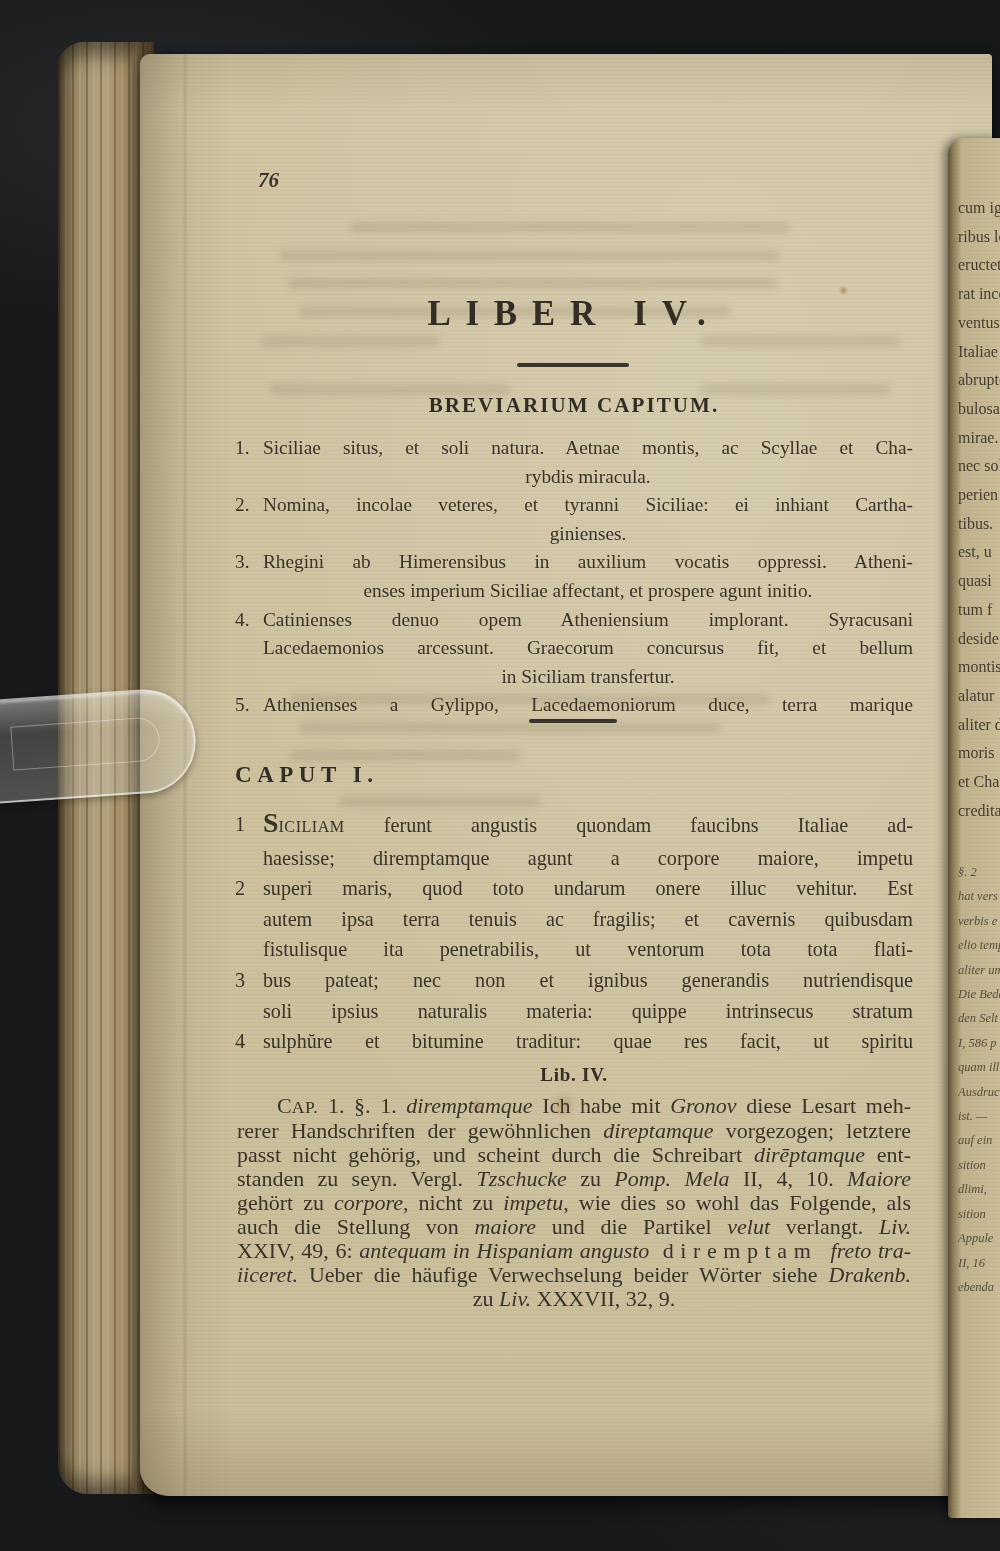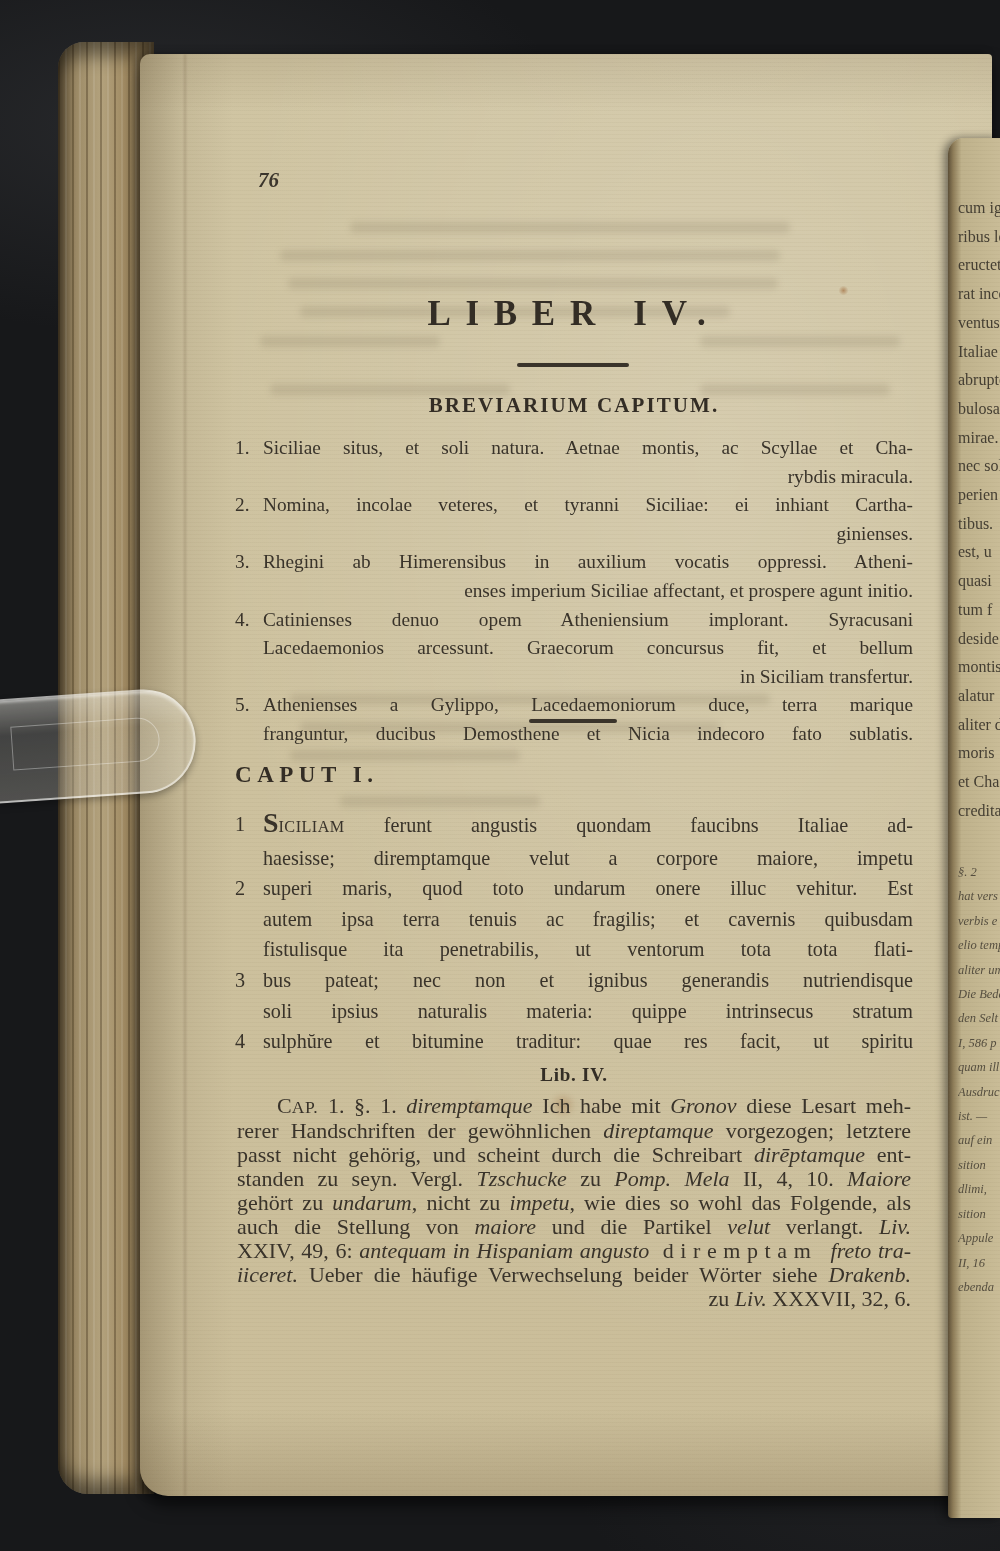--- a/index.html
+++ b/index.html
@@ -60,21 +60,21 @@
   .h-brev{position:absolute;left:95px;top:339px;width:678px;text-align:center;
     font-size:21px;font-weight:600;letter-spacing:0.10em;color:#332d25;}
   .h-caput{position:absolute;left:95px;top:708px;width:678px;text-align:left;
     font-size:23px;font-weight:600;letter-spacing:0.24em;color:#332d25;}
   .h-lib{position:absolute;left:95px;top:1010px;width:678px;text-align:center;
     font-size:19px;font-weight:600;letter-spacing:0.04em;color:#332d25;}
 
   .list{position:absolute;left:95px;top:380px;width:678px;font-size:19.3px;line-height:28.6px;}
   .bodytext{position:absolute;left:95px;top:755px;width:678px;font-size:20.2px;line-height:30.6px;}
   .footnote{position:absolute;left:97px;top:1040px;width:674px;font-size:22px;line-height:24px;}
-  .line,.fline{position:relative;text-align:right;}
+  .line,.fline{position:relative;text-align:center;}
   .line{padding-left:28px;}
   .just{text-align:justify;text-align-last:justify;}
   .num{position:absolute;left:0;top:0;}
   .fn-indent{text-indent:40px;}
   .v-i{font-style:italic;}
   .v-sc{text-transform:uppercase;font-size:0.80em;letter-spacing:0.03em;font-family:Liberation Serif, serif;}
   .v-cap{font-size:1.38em;line-height:1;font-weight:600;}
   .v-g{letter-spacing:0.30em;}
 
   
@@ -140,49 +140,48 @@
       <div class="line just"><span class="num">1.</span><span>Siciliae situs, et soli natura.  Aetnae montis, ac Scyllae et Cha-</span></div>
       <div class="line"><span class="num"></span><span>rybdis miracula.</span></div>
       <div class="line just"><span class="num">2.</span><span>Nomina, incolae veteres, et tyranni Siciliae: ei inhiant Cartha-</span></div>
       <div class="line"><span class="num"></span><span>ginienses.</span></div>
       <div class="line just"><span class="num">3.</span><span>Rhegini ab Himerensibus in auxilium vocatis oppressi.  Atheni-</span></div>
       <div class="line"><span class="num"></span><span>enses imperium Siciliae affectant, et prospere agunt initio.</span></div>
       <div class="line just"><span class="num">4.</span><span>Catinienses denuo opem Atheniensium implorant.  Syracusani</span></div>
       <div class="line just"><span class="num"></span><span>Lacedaemonios arcessunt.  Graecorum concursus fit, et bellum</span></div>
       <div class="line"><span class="num"></span><span>in Siciliam transfertur.</span></div>
       <div class="line just"><span class="num">5.</span><span>Athenienses a Gylippo, Lacedaemoniorum duce, terra marique</span></div>
-      <div class="line just"><span class="num"></span><span>franguntur, ducibus Demosthene et Nicia indecoro fato sublatis.</span></div>
     </div>
 
     <div class="rule r2"></div>
     <div class="h-caput">CAPUT I.</div>
 
     <div class="bodytext">
       <div class="line just"><span class="num">1</span><span><span class="v-cap">S</span><span class="v-sc">iciliam</span><span> ferunt angustis quondam faucibns Italiae ad-</span></span></div>
-      <div class="line just"><span class="num"></span><span><span>haesisse; diremptamque velut a corpore maiore, impetu</span></span></div>
+      <div class="line just"><span class="num"></span><span><span>haesisse; diremptamque agunt a corpore maiore, impetu</span></span></div>
       <div class="line just"><span class="num">2</span><span><span>superi maris, quod toto undarum onere illuc vehitur.  Est</span></span></div>
       <div class="line just"><span class="num"></span><span><span>autem ipsa terra tenuis ac fragilis; et cavernis quibusdam</span></span></div>
       <div class="line just"><span class="num"></span><span><span>fistulisque ita penetrabilis, ut ventorum tota tota flati-</span></span></div>
       <div class="line just"><span class="num">3</span><span><span>bus pateat; nec non et ignibus generandis nutriendisque</span></span></div>
       <div class="line just"><span class="num"></span><span><span>soli ipsius naturalis materia: quippe intrinsecus stratum</span></span></div>
       <div class="line just"><span class="num">4</span><span><span>sulphŭre et bitumine traditur: quae res facit, ut spiritu</span></span></div>
     </div>
 
     <div class="h-lib">Lib. IV.</div>
 
     <div class="footnote">
       <div class="fline just fn-indent"><span><span>C</span><span class="v-sc">ap.</span><span> 1. §. 1. </span><span class="v-i">diremptamque</span><span>  Ich habe mit </span><span class="v-i">Gronov</span><span> diese Lesart meh-</span></span></div>
       <div class="fline just"><span><span>rerer Handschriften der gewöhnlichen </span><span class="v-i">direptamque</span><span> vorgezogen; letztere</span></span></div>
       <div class="fline just"><span><span>passt nicht gehörig, und scheint durch die Schreibart </span><span class="v-i">dirēptamque</span><span> ent-</span></span></div>
       <div class="fline just"><span><span>standen zu seyn.  Vergl. </span><span class="v-i">Tzschucke</span><span> zu </span><span class="v-i">Pomp. Mela</span><span> II, 4, 10.  </span><span class="v-i">Maiore</span></span></div>
-      <div class="fline just"><span><span>gehört zu </span><span class="v-i">undarum</span><span>, nicht zu </span><span class="v-i">impetu</span><span>, wie dies so wohl das Folgende, als</span></span></div>
+      <div class="fline just"><span><span>gehört zu </span><span class="v-i">corpore</span><span>, nicht zu </span><span class="v-i">impetu</span><span>, wie dies so wohl das Folgende, als</span></span></div>
       <div class="fline just"><span><span>auch die Stellung von </span><span class="v-i">maiore</span><span> und die Partikel </span><span class="v-i">velut</span><span> verlangt.  </span><span class="v-i">Liv.</span></span></div>
       <div class="fline just"><span><span>XXIV, 49, 6: </span><span class="v-i">antequam in Hispaniam angusto</span><span class="v-g"> diremptam </span><span class="v-i">freto tra-</span></span></div>
       <div class="fline just"><span><span class="v-i">iiceret.</span><span>  Ueber die häufige Verwechselung beider Wörter siehe </span><span class="v-i">Drakenb.</span></span></div>
-      <div class="fline"><span><span>zu </span><span class="v-i">Liv.</span><span> XXXVII, 32, 6.</span></span></div>
+      <div class="fline"><span><span>zu </span><span class="v-i">Liv.</span><span> XXXVII, 32, 9.</span></span></div>
     </div>
   </div>
 
   <div class="nextpage">
     <div class="np-main">
 
     <div class="np-line">cum ign</div>
         <div class="np-line">ribus loc</div>
         <div class="np-line">eructet.</div>
         <div class="np-line">rat ince</div>

